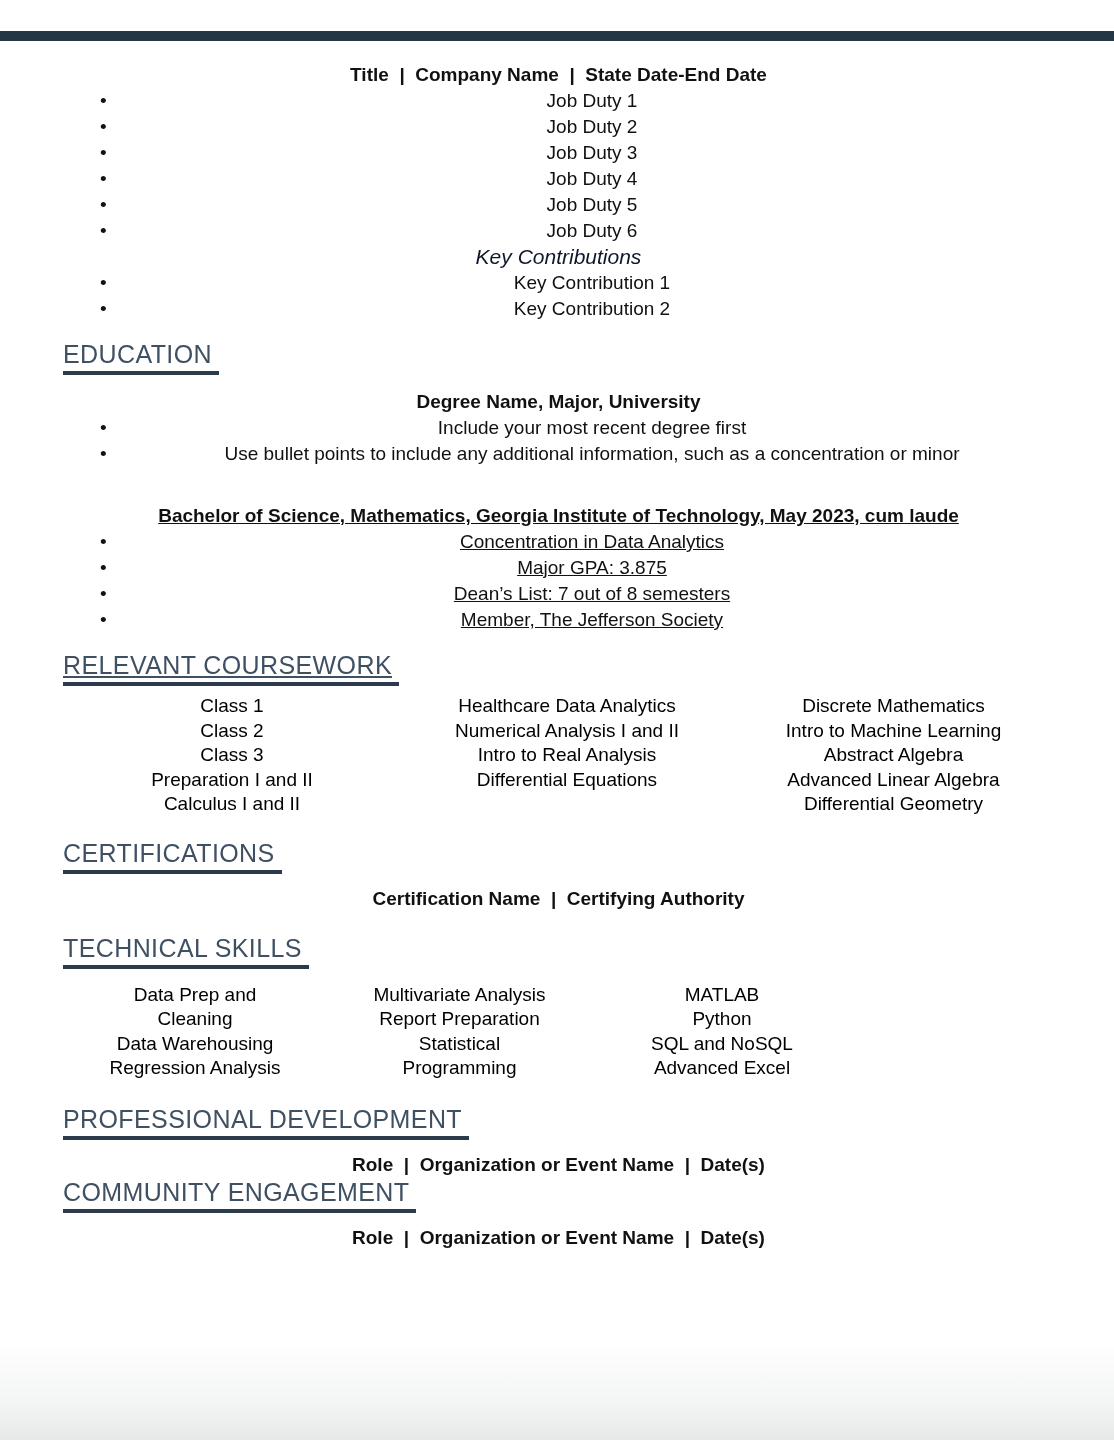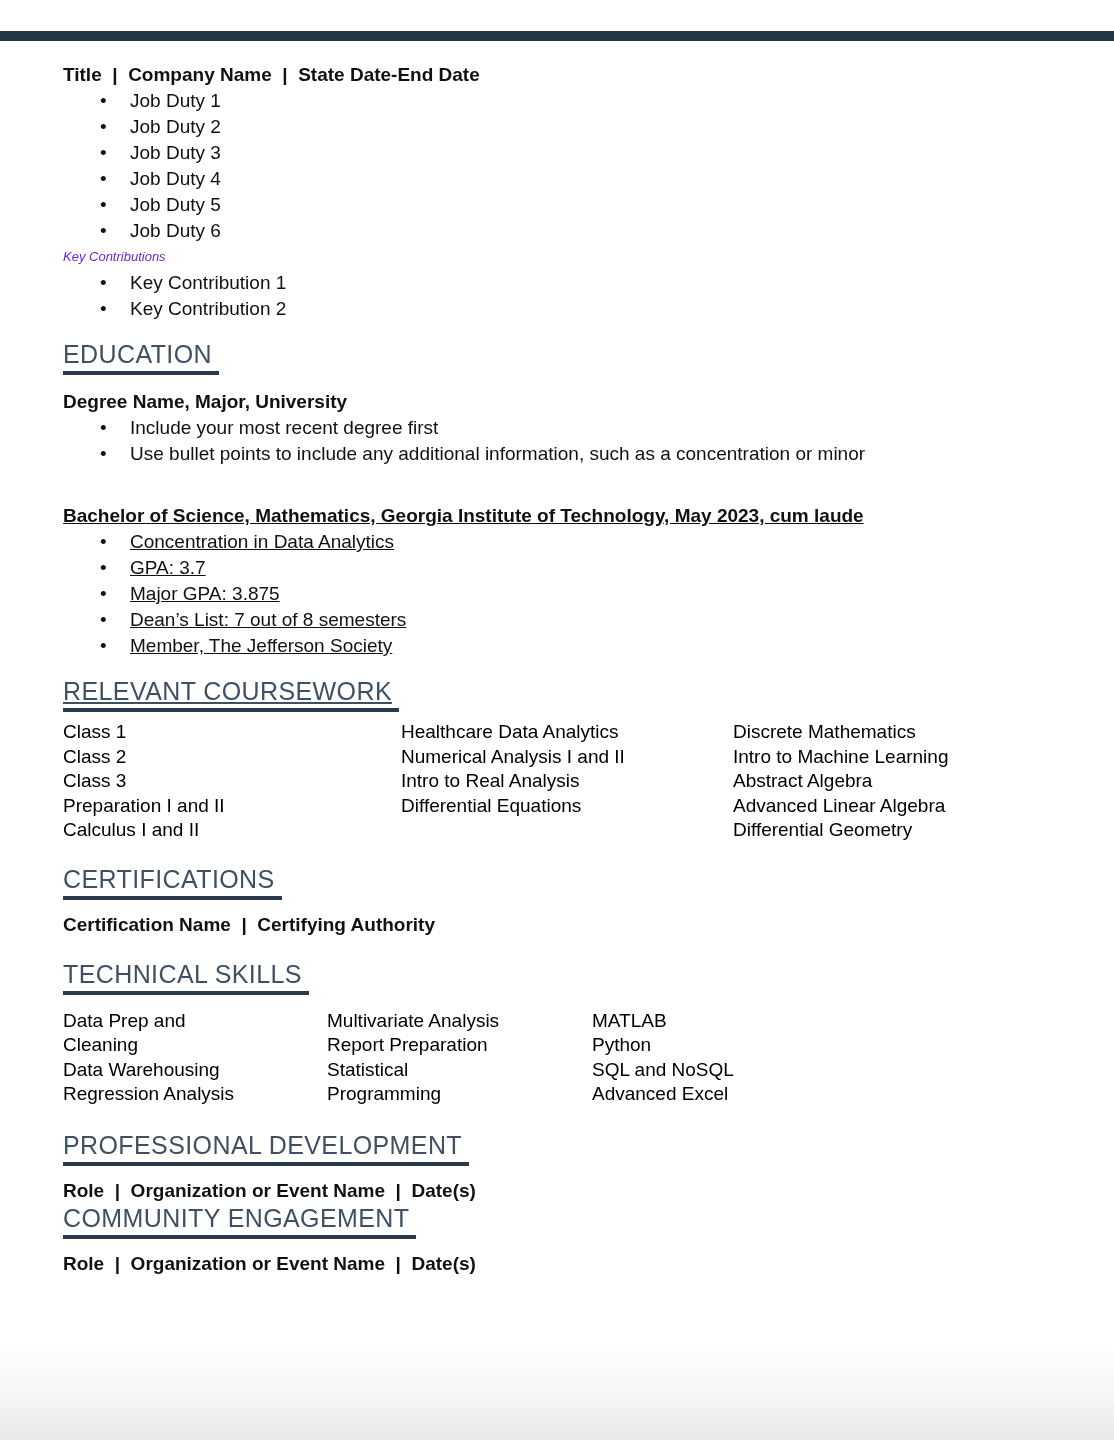--- a/index.html
+++ b/index.html
@@ -7,41 +7,42 @@
   body {
     font-family: "Liberation Sans", "DejaVu Sans", sans-serif;
     color: #111111;
   }
   .page {
     position: relative;
     width: 1114px;
     height: 1440px;
     background: #ffffff;
     overflow: hidden;
+    text-align: center;
   }
   .top-bar {
     margin-top: 31px;
     height: 10px;
     width: 100%;
     background: #253646;
   }
   .content {
     padding: 21px 60px 0 63px;
   }
   .bold-line {
     font-size: 19px;
     font-weight: 700;
     line-height: 26px;
     color: #111111;
   }
   .italic-line {
-    font-size: 13px;
+    font-size: 21px;
     font-style: italic;
     line-height: 26px;
-    color: #6d28d9;
+    color: #0f172a;
   }
   ul.bullets {
     list-style: none;
     margin: 0;
     padding: 0 0 0 67px;
   }
   ul.bullets li {
     position: relative;
     font-size: 19px;
     line-height: 26px;
@@ -129,21 +130,20 @@
       <li class="bullet-item">Include your most recent degree first</li>
           <li class="bullet-item">Use bullet points to include any additional information, such as a concentration or minor</li>
         </ul>
     </div>
 
     <div class="edu-entry edu-entry-2">
       <div class="bold-line">Bachelor of Science, Mathematics, Georgia Institute of Technology, May 2023, cum laude</div>
       <ul class="bullets">
 
       <li class="bullet-item">Concentration in Data Analytics</li>
-          <li class="bullet-item">GPA: 3.7</li>
           <li class="bullet-item">Major GPA: 3.875</li>
           <li class="bullet-item">Dean’s List: 7 out of 8 semesters</li>
           <li class="bullet-item">Member, The Jefferson Society</li>
         </ul>
     </div>
 
     <h2 class="section-heading h-coursework">RELEVANT COURSEWORK</h2>
     <div class="grid coursework-grid">
       <div class="grid-col">
 

